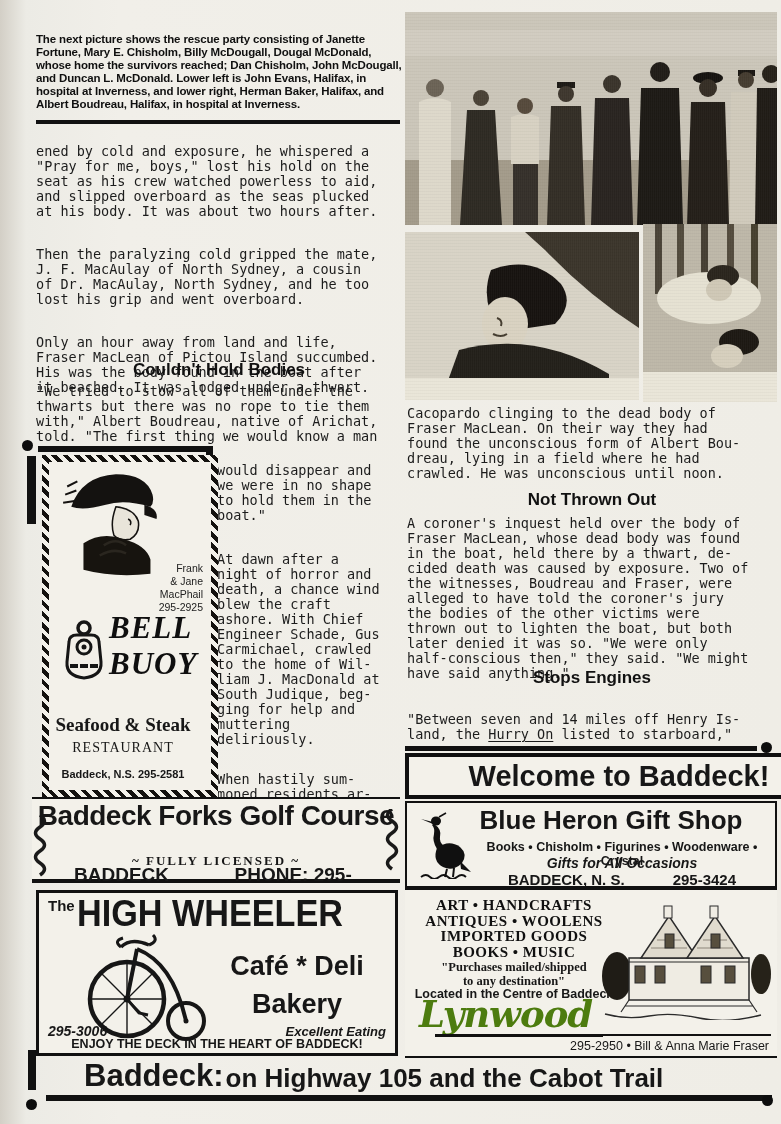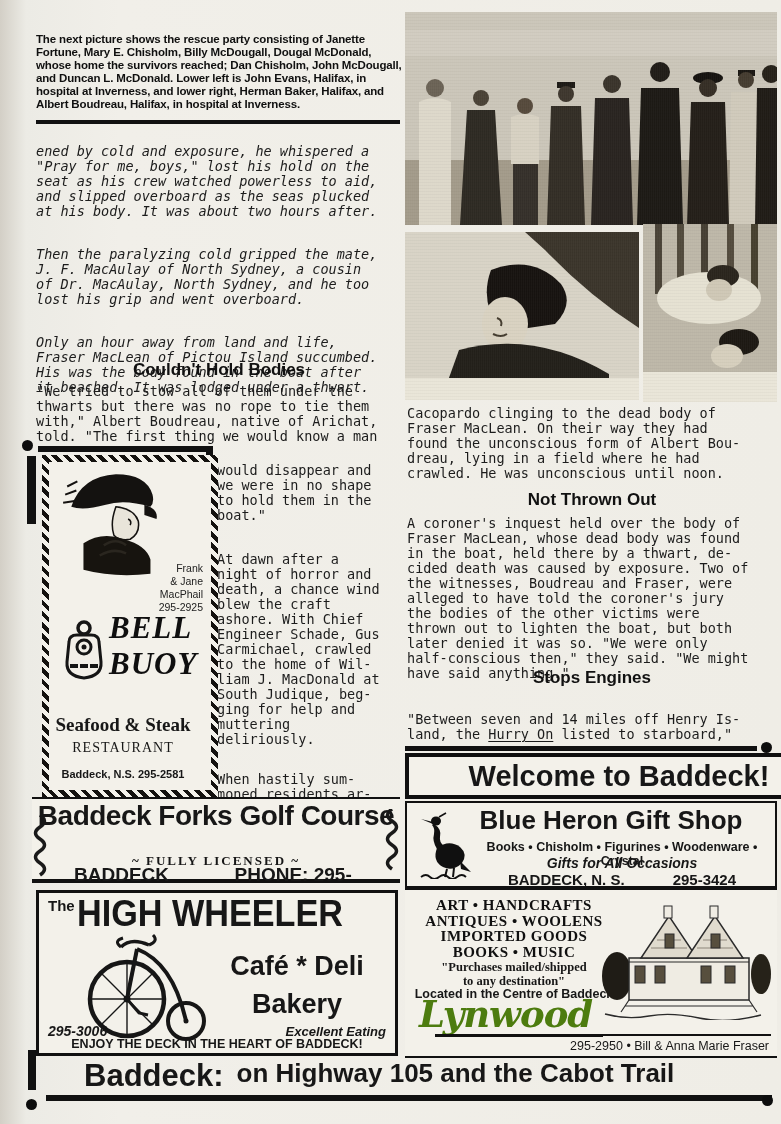--- a/index.html
+++ b/index.html
@@ -42,21 +42,21 @@
   svg{display:block;}
 </style>
 </head>
 <body>
 
 <div class="page">
 
   <div class="abs caption" style="left:36px;top:33px;width:366px;">The next picture shows the rescue party consisting of Janette Fortune, Mary E. Chisholm, Billy McDougall, Dougal McDonald, whose home the survivors reached; Dan Chisholm, John McDougall, and Duncan L. McDonald. Lower left is John Evans, Halifax, in hospital at Inverness, and lower right, Herman Baker, Halifax, and Albert Boudreau, Halifax, in hospital at Inverness.</div>
   <div class="abs rule" style="left:36px;top:120px;width:364px;height:4px;"></div>
 
-  <div class="abs mono" style="left:36px;top:129px;width:368px;font-style:italic;">
+  <div class="abs mono" style="left:36px;top:129px;width:368px;">
     <p>ened by cold and exposure, he whispered a
 "Pray for me, boys," lost his hold on the
 seat as his crew watched powerless to aid,
 and slipped overboard as the seas plucked
 at his body. It was about two hours after.</p>
     <p>Then the paralyzing cold gripped the mate,
 J. F. MacAulay of North Sydney, a cousin
 of Dr. MacAulay, North Sydney, and he too
 lost his grip and went overboard.</p>
     <p>Only an hour away from land and life,
@@ -323,21 +323,21 @@
         <path d="M28 62 L148 62" stroke="#2b2b2b" stroke-width="1.2"></path>
         <path d="M28 100 L20 112 M148 100 L156 112 M24 106 L152 106" stroke="#2b2b2b" stroke-width="1.2" fill="none"></path>
         <path d="M4 114 q22 6 44 2 t50 2 t62 -3" stroke="#2b2b2b" stroke-width="1.4" fill="none"></path>
       </svg>
     </span>
     <div class="abs rule" style="left:192px;top:144px;width:174px;height:2px;"></div>
     <div class="abs" style="right:8px;top:149px;font-size:12.5px;">295-2950 • Bill &amp; Anna Marie Fraser</div>
   </div>
 
   <div class="abs rule" style="left:28px;top:1050px;width:8px;height:40px;"></div>
-  <div class="abs" style="left:84px;top:1058px;display:flex;align-items:flex-start;gap:13px;">
+  <div class="abs" style="left:84px;top:1058px;display:flex;align-items:flex-end;gap:2px;">
     <span class="footer-strong">Baddeck:</span>
     <span class="footer-rest">on Highway 105 and the Cabot Trail</span>
   </div>
   <div class="abs rule" style="left:46px;top:1095px;width:726px;height:6px;"></div>
   <div class="dot" style="left:26px;top:1099px;"></div>
   <div class="dot" style="left:762px;top:1095px;"></div>
 
 </div>
 
 </body></html>

